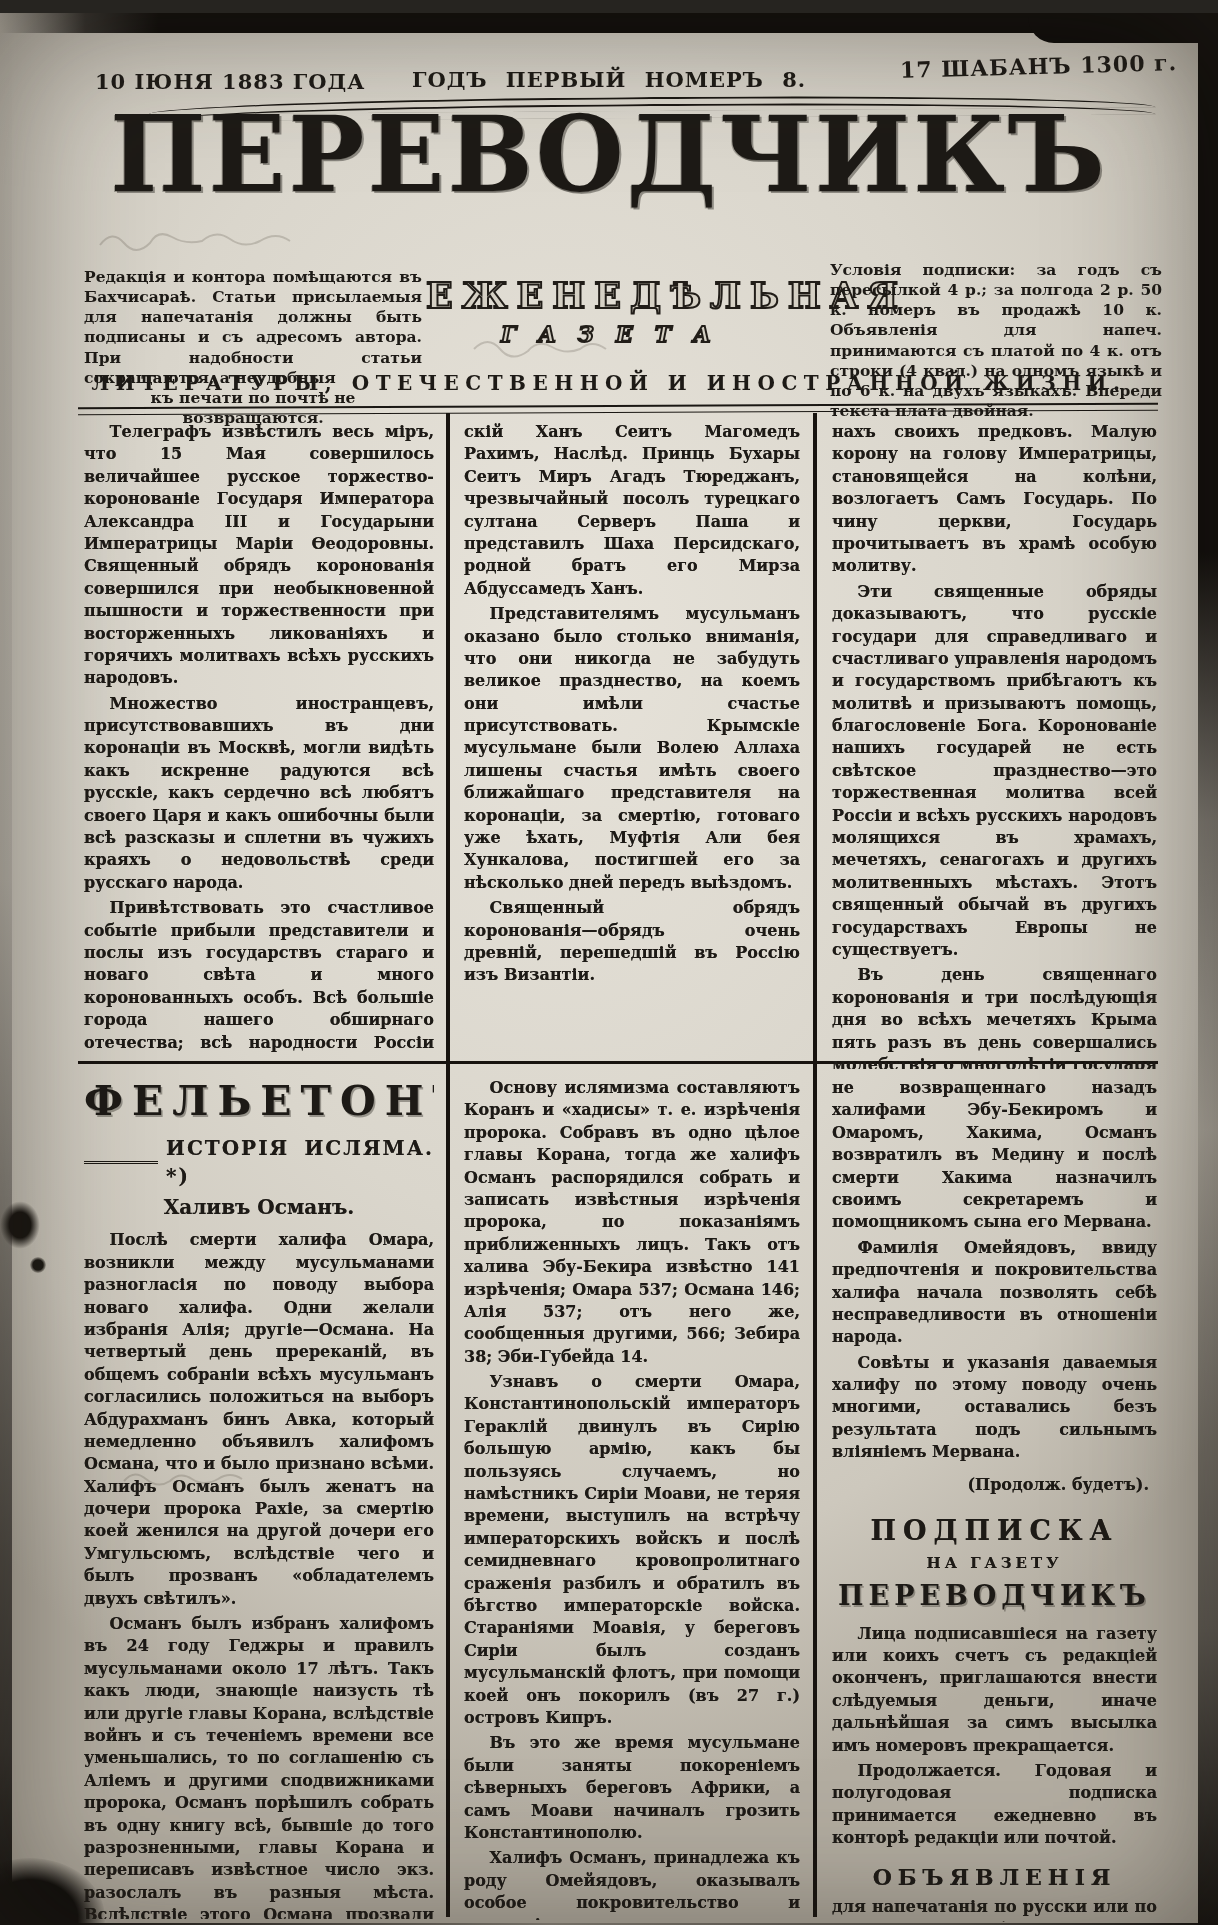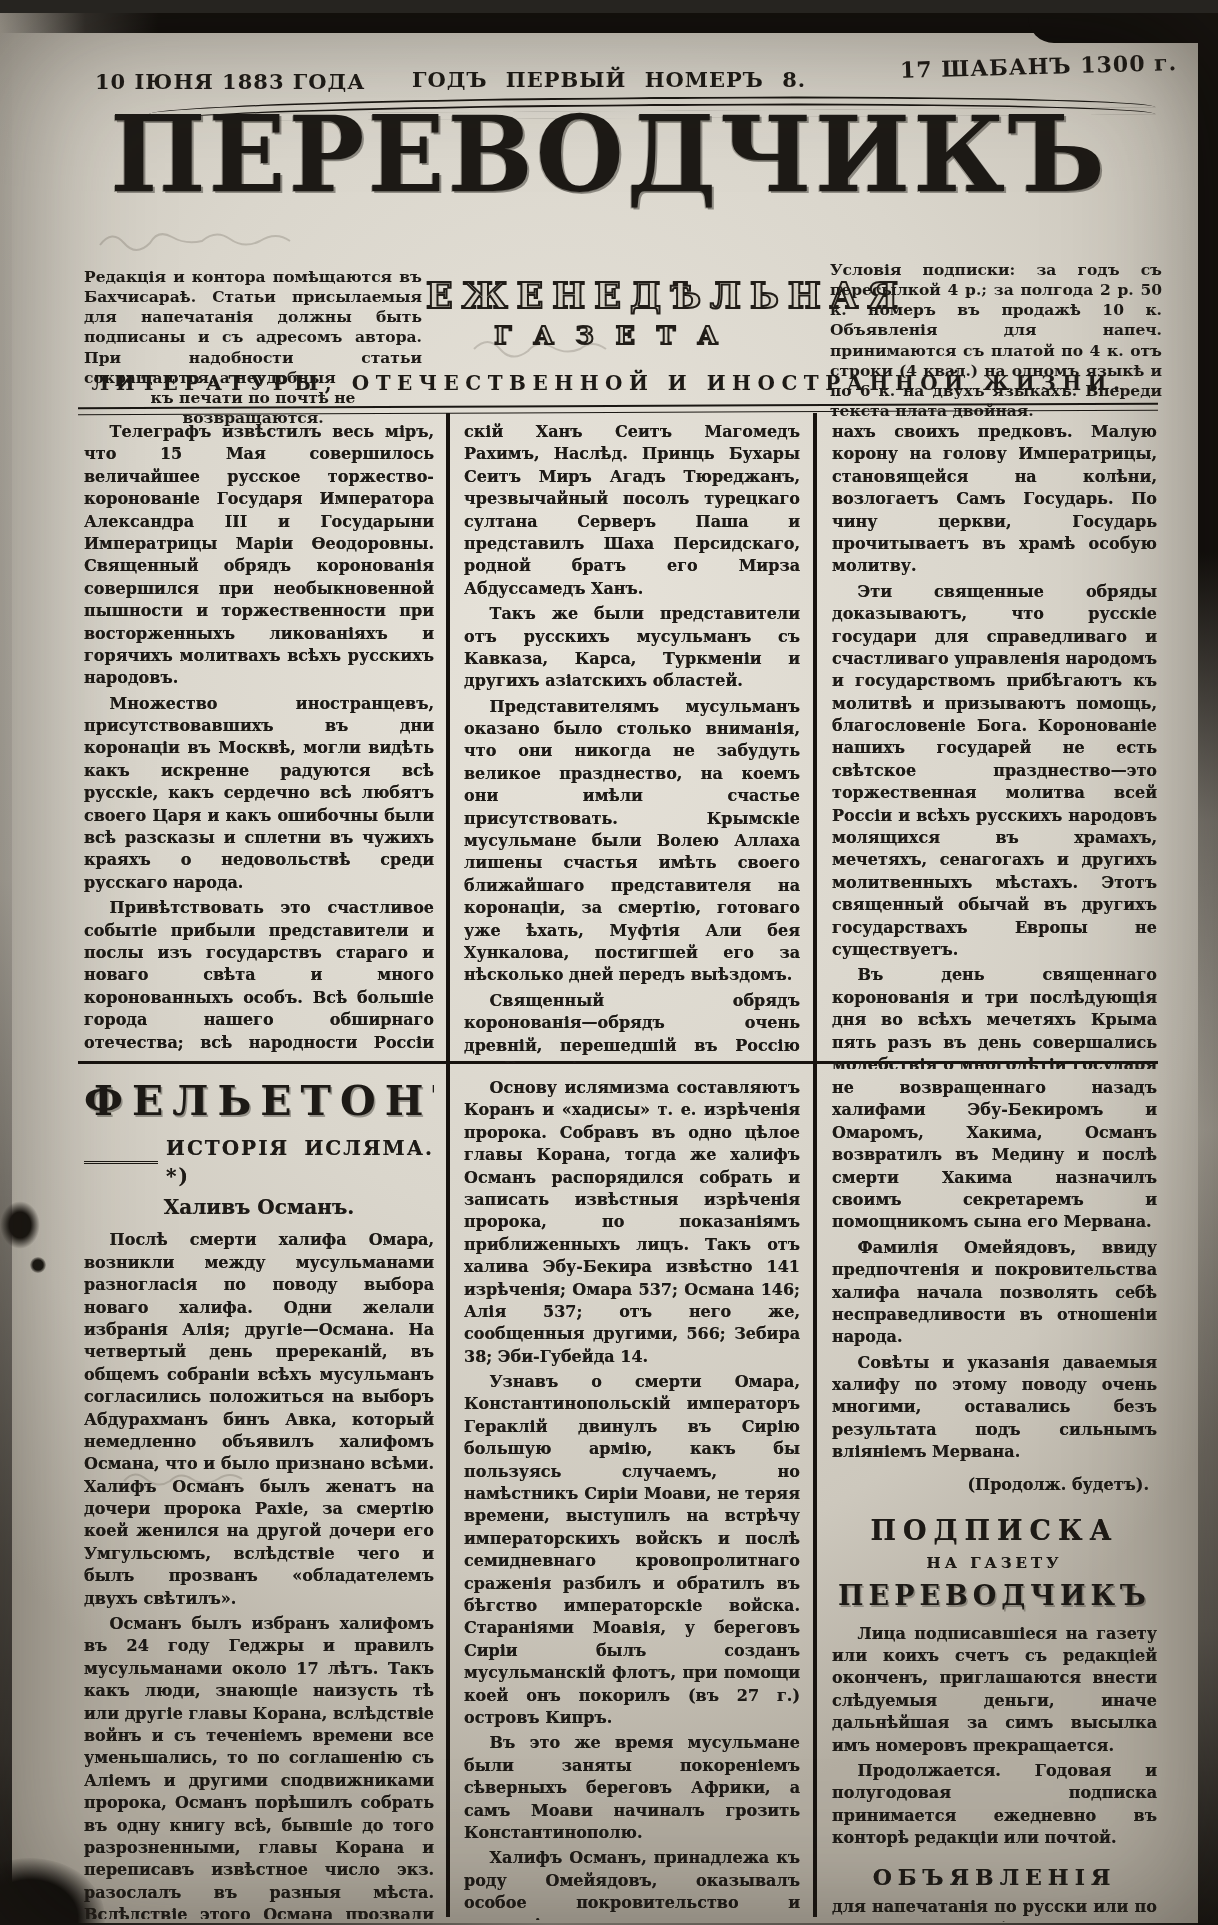--- a/index.html
+++ b/index.html
@@ -36,21 +36,21 @@
   .masthead{position:absolute;top:82px;left:0;width:100%;text-align:center;
     font-size:101px;font-weight:bold;letter-spacing:3px;transform:scaleY(1.03);
     text-shadow:2px 2px 0 rgba(26,22,17,.4), -1px 1px 0 rgba(26,22,17,.3);}
   .note{position:absolute;font-size:15.5px;line-height:1.3;font-weight:bold;text-align:justify;}
   .note-left{top:254px;left:84px;width:338px;}
   .note-left .last{text-align:center;}
   .note-right{top:247px;left:830px;width:332px;}
   .outline-word{position:absolute;left:426px;width:382px;text-align:center;font-weight:bold;
     color:#d5d0c4;-webkit-text-stroke:2px #211d18;text-shadow:0 0 1px #211d18;}
   .weekly{top:262px;font-size:35px;letter-spacing:9px;}
-  .gazeta{top:308px;font-size:25px;letter-spacing:22px;}
+  .gazeta{top:308px;font-size:22px;letter-spacing:22px;font-style:italic;}
   .banner{position:absolute;top:358px;left:0;width:100%;text-align:center;
     font-size:20px;font-weight:bold;letter-spacing:6.5px;}
   .rule-banner{position:absolute;left:78px;top:392px;width:1080px;height:5px;
     border-top:2.5px solid #1a1713;border-bottom:1.5px solid #1a1713;transform:rotate(-.25deg);}
 
   
   .col{position:absolute;text-align:justify;font-size:16px;line-height:1.4;font-weight:bold;overflow:hidden;
     text-shadow:0 0 .6px rgba(24,20,16,.65);}
   .col p{margin:0 0 3px 0;text-indent:1.6em;}
   .col p.noindent{text-indent:0;}
@@ -126,21 +126,20 @@
   <div class="vrule vr2"></div>
   <div class="hrule-mid"></div>
 
   <div class="col" id="c1a">
     <p>Телеграфъ извѣстилъ весь міръ, что 15 Мая совершилось величайшее русское торжество-коронованіе Государя Императора Александра III и Государыни Императрицы Маріи Ѳеодоровны. Священный обрядъ коронованія совершился при необыкновенной пышности и торжественности при восторженныхъ ликованіяхъ и горячихъ молитвахъ всѣхъ русскихъ народовъ.</p>
     <p>Множество иностранцевъ, присутствовавшихъ въ дни коронаціи въ Москвѣ, могли видѣть какъ искренне радуются всѣ русскіе, какъ сердечно всѣ любятъ своего Царя и какъ ошибочны были всѣ разсказы и сплетни въ чужихъ краяхъ о недовольствѣ среди русскаго народа.</p>
     <p>Привѣтствовать это счастливое событіе прибыли представители и послы изъ государствъ стараго и новаго свѣта и много коронованныхъ особъ. Всѣ большіе города нашего обширнаго отечества; всѣ народности Россіи имѣли на коронаціи своихъ представителей. Въ числѣ представителей изъ мусульманъ были Его Свѣтлость Хивин-</p>
   </div>
   <div class="col" id="c2a">
     <p class="noindent">скій Ханъ Сеитъ Магомедъ Рахимъ, Наслѣд. Принць Бухары Сеитъ Миръ Агадъ Тюреджанъ, чрезвычайный посолъ турецкаго султана Серверъ Паша и представилъ Шаха Персидскаго, родной братъ его Мирза Абдуссамедъ Ханъ.</p>
-    <p>Такъ же были представители отъ русскихъ мусульманъ съ Кавказа, Карса, Туркменіи и другихъ азіатскихъ областей.</p>
     <p>Представителямъ мусульманъ оказано было столько вниманія, что они никогда не забудуть великое празднество, на коемъ они имѣли счастье присутствовать. Крымскіе мусульмане были Волею Аллаха лишены счастья имѣть своего ближайшаго представителя на коронаціи, за смертію, готоваго уже ѣхать, Муфтія Али бея Хункалова, постигшей его за нѣсколько дней передъ выѣздомъ.</p>
     <p>Священный обрядъ коронованія—обрядъ очень древній, перешедшій въ Россію изъ Византіи.</p>
 
   </div>
   <div class="col" id="c3a">
     <p class="noindent">нахъ своихъ предковъ. Малую корону на голову Императрицы, становящейся на колѣни, возлогаетъ Самъ Государь. По чину церкви, Государь прочитываетъ въ храмѣ особую молитву.</p>
     <p>Эти священные обряды доказываютъ, что русскіе государи для справедливаго и счастливаго управленія народомъ и государствомъ прибѣгаютъ къ молитвѣ и призываютъ помощь, благословеніе Бога. Коронованіе нашихъ государей не есть свѣтское празднество—это торжественная молитва всей Россіи и всѣхъ русскихъ народовъ молящихся въ храмахъ, мечетяхъ, сенагогахъ и другихъ молитвенныхъ мѣстахъ. Этотъ священный обычай въ другихъ государствахъ Европы не существуетъ.</p>
     <p>Въ день священнаго коронованія и три послѣдующія дня во всѣхъ мечетяхъ Крыма пять разъ въ день совершались молебствія о многолѣтіи государя и благоденствіи отечества. О томъ же было сдѣлано распоряженіе Духовными Управленіями мусульманъ другихъ губерній и областей.</p>
 
   </div>

